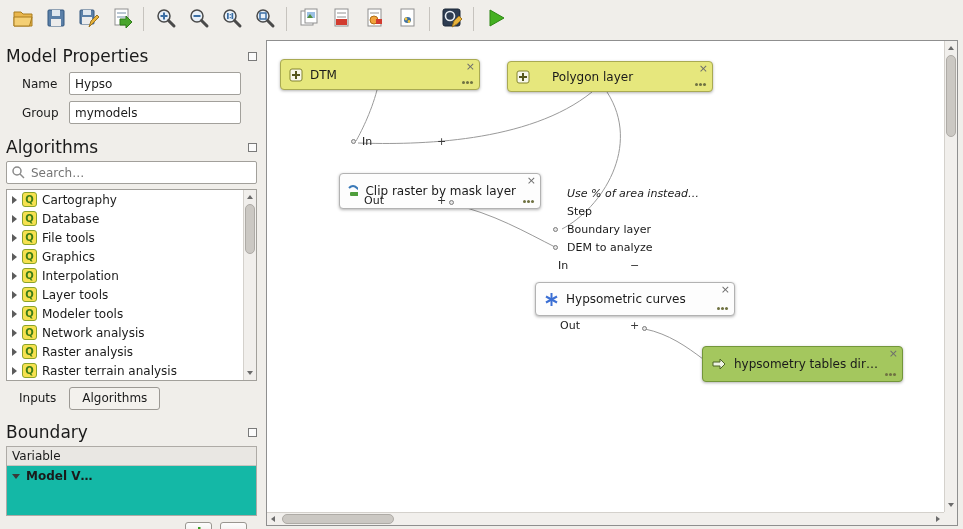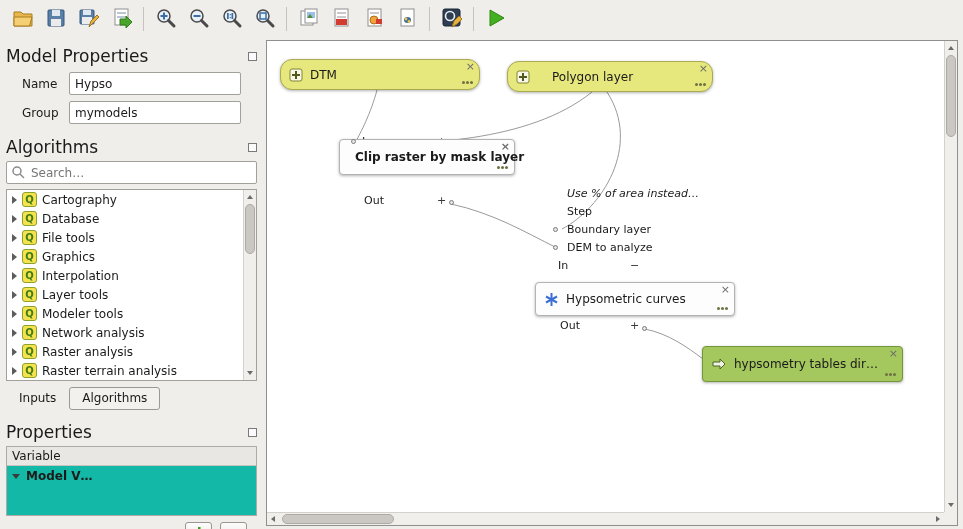--- a/index.html
+++ b/index.html
@@ -60,21 +60,21 @@
   
   .canvas { position:absolute; left:266px; top:40px; width:692px; height:486px; background:#fff; border:1px solid #8f8f8f; }
   .canvas-inner { position:absolute; inset:0; overflow:hidden; }
   .wires { position:absolute; left:0; top:0; z-index:0; }
   .node { position:absolute; z-index:2; border:1px solid; border-radius:4px; display:flex; align-items:center; gap:7px;
           padding:0 24px 0 8px; box-shadow:0 1px 3px rgba(0,0,0,.3); white-space:nowrap; }
   .node .close-x { position:absolute; top:0px; right:4px; font-size:11px; color:#6d6d6d; line-height:13px; cursor:default; }
   .node .close-x::before { content:"\00d7"; }
   .node .dots { position:absolute; right:14px; bottom:5px; width:3px; height:3px; border-radius:50%;
                 background:#6f7242; box-shadow:4px 0 0 #6f7242, 8px 0 0 #6f7242; }
-  .node-input  { background:#e6e77d; border-color:#a9aa52;border-radius:12px; }
+  .node-input  { background:#e6e77d; border-color:#a9aa52; }
   .node-algo   { background:#fdfdfd; border-color:#b2b2b2; }
   .node-output { background:#a4c75e; border-color:#73963a; }
   .sock-label { position:absolute; z-index:2; font-size:11px; color:#1a1a1a; }
   .sock-dot { position:absolute; z-index:3; width:5px; height:5px; border-radius:50%; background:#e6e6e6; border:1px solid #7d7d7d; }
   .expander { position:absolute; z-index:2; font-size:11px; color:#3a3a3a; }
 
   .vscroll { position:absolute; top:0; right:0; bottom:13px; width:13px; background:#f1efec; border-left:1px solid #d4d1cc; z-index:4; }
   .vscroll .thumb { position:absolute; left:1px; right:1px; top:14px; height:82px; background:#cbc8c3; border:1px solid #aeaba6; border-radius:5px; }
   .hscroll { position:absolute; left:0; right:13px; bottom:0; height:13px; background:#f1efec; border-top:1px solid #d4d1cc; z-index:4; }
   .hscroll .thumb { position:absolute; top:1px; bottom:1px; left:15px; width:112px; background:#cbc8c3; border:1px solid #aeaba6; border-radius:5px; }
@@ -281,21 +281,21 @@
       <span class="sb-arrow-down"></span>
     </div>
   </div>
 
   <div class="tabs">
     <div class="tab inactive">Inputs</div>
     <div class="tab active">Algorithms</div>
   </div>
 
   <div class="panel-header" style="margin-top:12px;">
-    <span>Properties</span>
+    <span>Boundary</span>
     <span class="float-btn"></span>
   </div>
 
   <div class="vars-table">
     <div class="vars-head">
       <div>Variable</div>
     </div>
     <div class="vars-group-row">
       <span class="tri-down"></span>
       <span>Model V…</span>
@@ -347,21 +347,21 @@
         </svg>
       <span>Polygon layer</span>
       <span class="close-x"></span>
       <span class="dots"></span>
     </div>
 
     <span class="sock-dot" style="left:84px; top:98px;"></span>
     <span class="sock-label" style="left:95px; top:94px;">In</span>
     <span class="expander" style="left:170px; top:94px;">+</span>
 
-    <div class="node node-algo" style="left:72px; top:98px; width:176px; height:36px;font-weight:bold;">
+    <div class="node node-algo" style="left:72px; top:132px; width:202px; height:36px;">
       <svg width="17" height="16">
           <path d="M1 5 q4-4 8 0 q4 4 7 0" fill="none" stroke="#3a79b8" stroke-width="2"></path>
           <rect x="2" y="9" width="13" height="4" rx="1" fill="#4f9e3c"></rect>
         </svg>
       <span>Clip raster by mask layer</span>
       <span class="close-x"></span>
       <span class="dots"></span>
     </div>
 
     <span class="sock-label" style="left:97px; top:153px;">Out</span>

